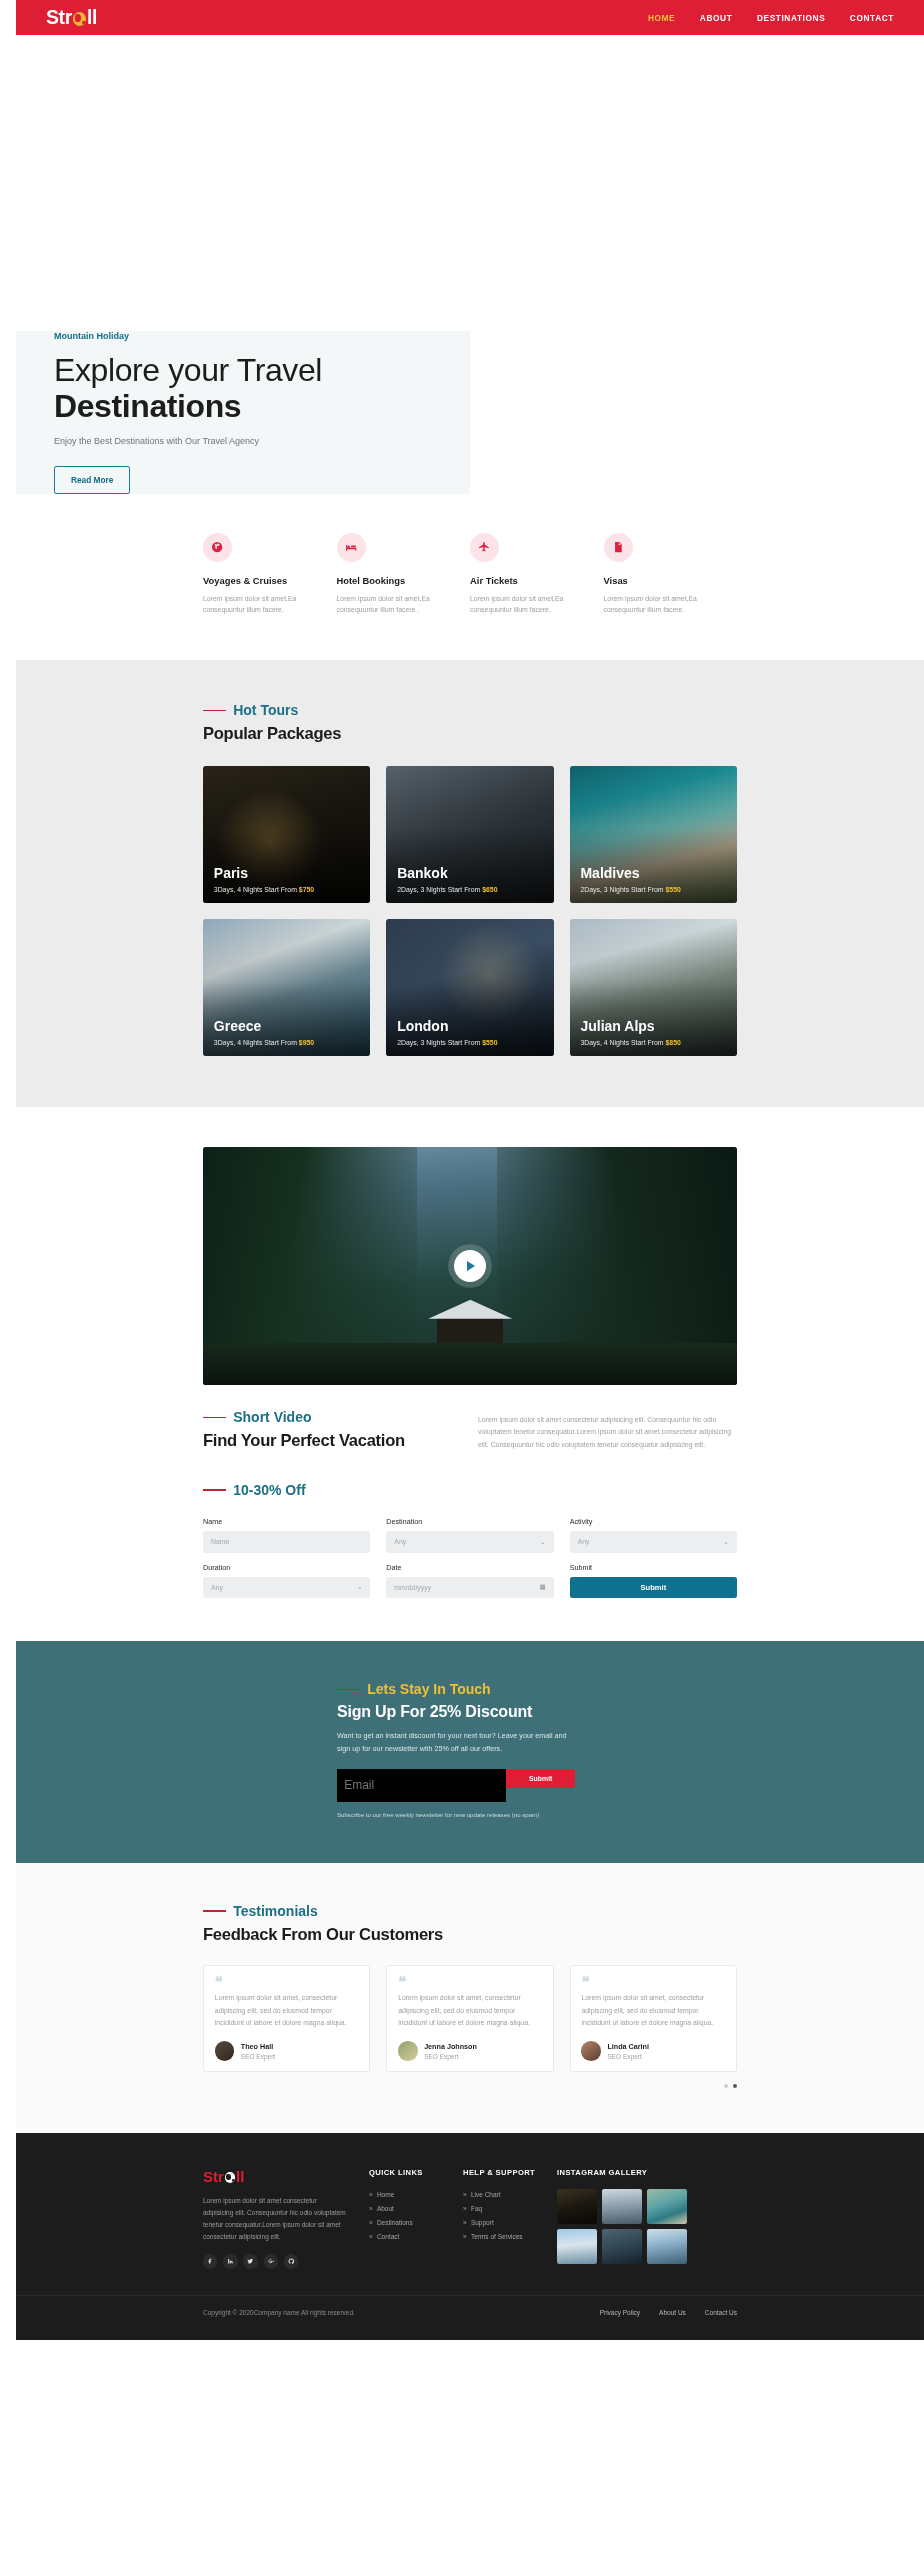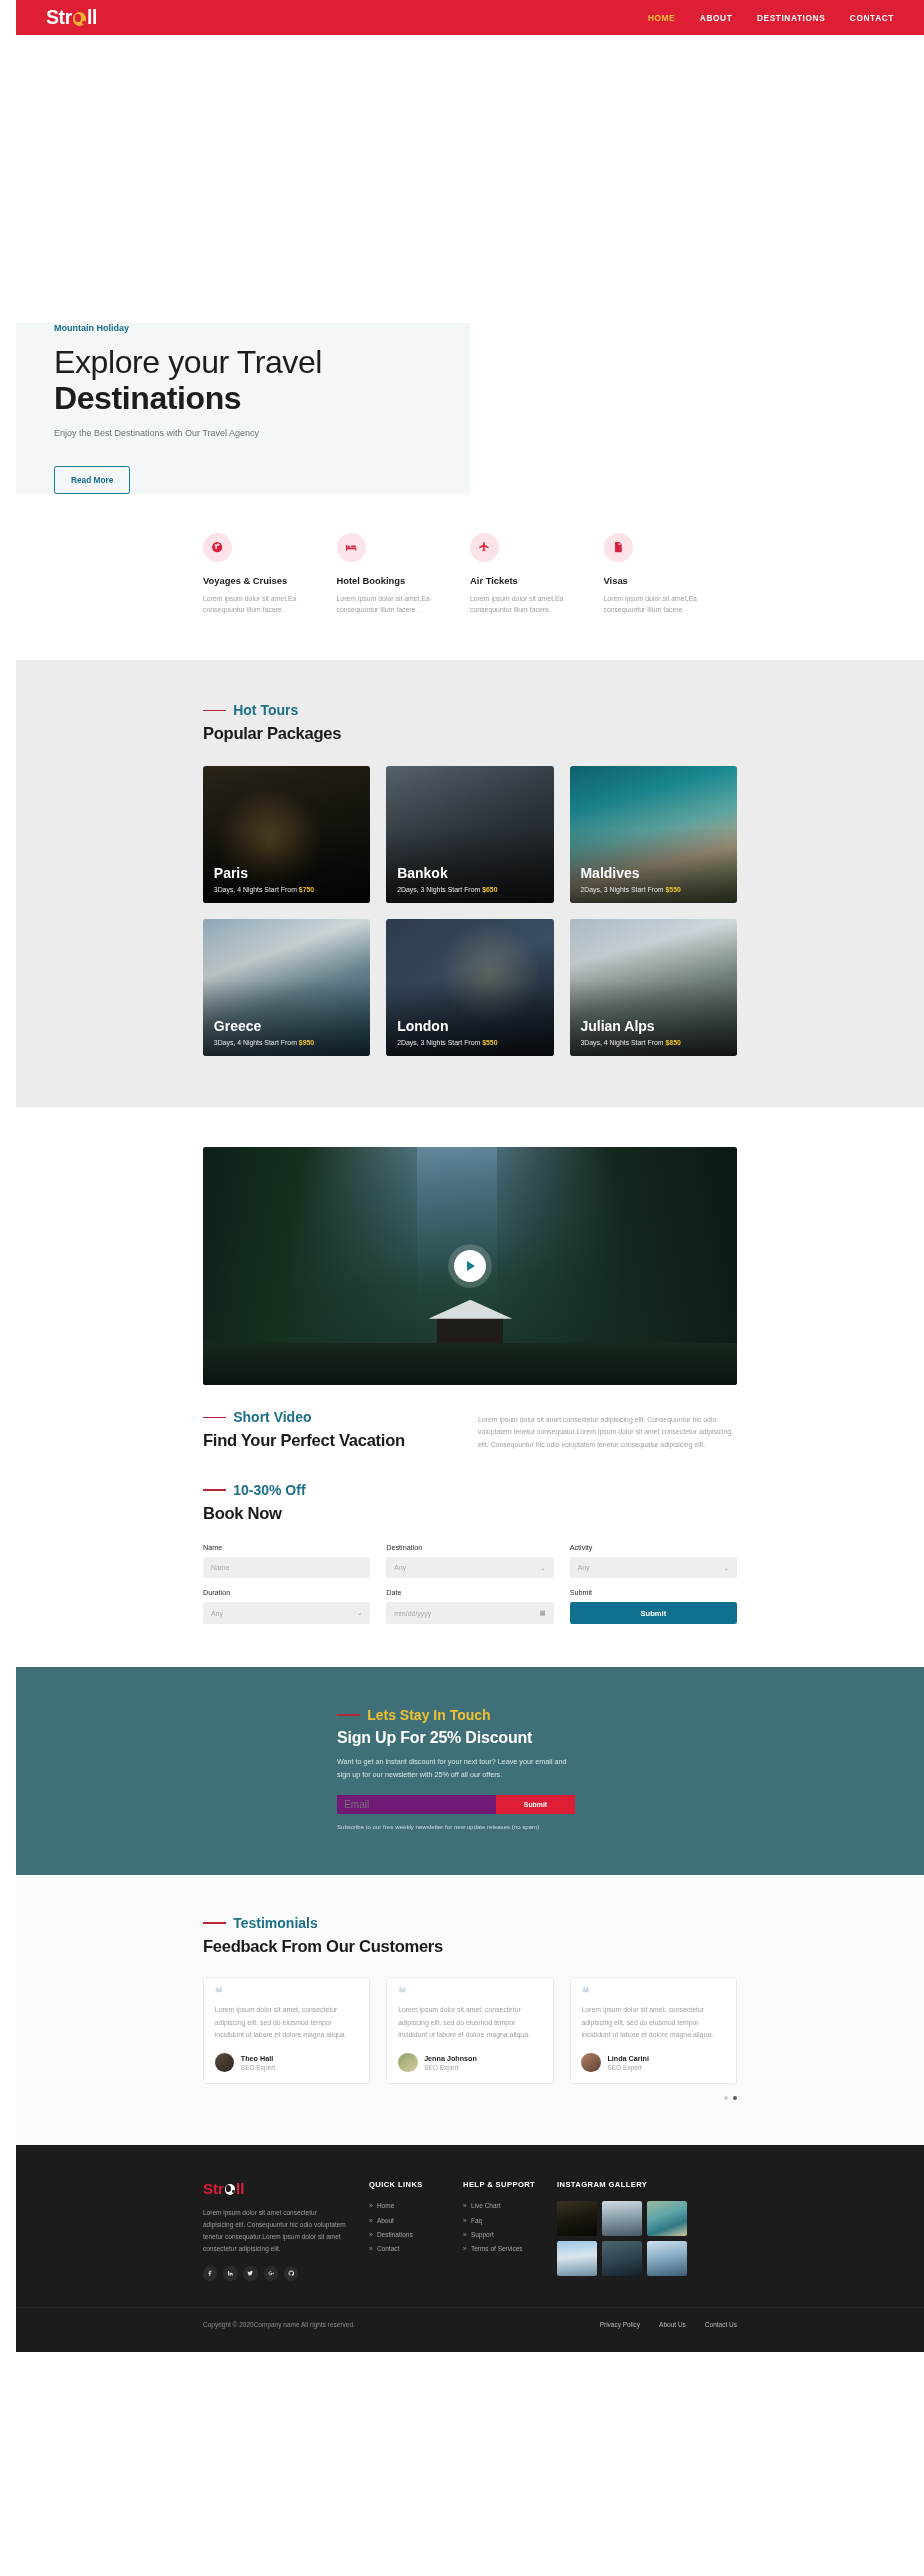--- a/index.html
+++ b/index.html
@@ -42,21 +42,21 @@
   .hero { display:flex; height:459px;align-items:flex-end; }
   .hero-left {
     width:462px; background:#f3f7f8; padding:0 0 0 38px;
     display:flex; flex-direction:column; justify-content:center;
   }
   .hero-kicker { color:#156d86; font-size:9px; font-weight:bold; margin-bottom:11.6px; }
   .hero-title { font-size:32px; font-weight:400; color:#1d1d1d; line-height:1.13; letter-spacing:-0.4px; }
   .hero-title b { font-weight:bold; display:block; }
   .hero-sub { font-size:9px; color:#6f7478; margin-top:11.6px; }
   .btn-outline {
-    margin-top:28px; align-self:flex-start; border:0.7px solid #1b7b93; color:#0f6b85;
+    margin-top:20px; align-self:flex-start; border:0.7px solid #1b7b93; color:#0f6b85;
     background:transparent; font-size:8.3px; font-weight:bold; padding:8px 16px;
     border-radius:2.2px; cursor:pointer;
   }
   .hero-right {
     width:462px; position:relative; overflow:hidden;
     background:linear-gradient(170deg,#9db4c6 0%,#7c93a6 26%,#5f6f78 48%,#3d4a4f 72%,#25302f 100%);
   }
   .mtn1 { position:absolute; left:-43px; top:72px; width:347px; height:347px;
     background:linear-gradient(150deg,#e8eef2,#a9b8c0 40%,#63717a 78%);
     transform:rotate(42deg) skewX(-8deg); opacity:.92; }
@@ -156,21 +156,21 @@
     font-size:7.6px; font-weight:bold; cursor:pointer; font-family:"Liberation Sans",sans-serif;
   }
 
   
   .newsletter { background:#3f7077; padding:40px 0 45px; }
   .nl-inner { width:534px; margin:0 auto; padding-left:134px; }
   .nl-h2 { font-size:16px; font-weight:bold; color:#fff; letter-spacing:-0.2px; }
   .nl-p { font-size:7.2px; color:#dbe7e8; line-height:1.8; margin-top:8.7px; width:238px; }
   .nl-form { display:flex; margin-top:13px; width:238px; }
   .nl-form input {
-    flex:1; height:19px; border:none; background:#701a75; padding:0 7.2px; font-size:10px;
+    flex:1; height:33px; border:none; background:#000000; padding:0 7.2px; font-size:12px;
     color:#9aa0a4; font-family:"Liberation Sans",sans-serif;
   }
   .nl-form button {
     width:79px; height:19px; background:#dd1e34; color:#fff; border:none;
     font-size:6.9px; font-weight:bold; cursor:pointer; font-family:"Liberation Sans",sans-serif;
   }
   .nl-note { font-size:6.1px; color:#cddcdd; margin-top:9.4px; }
 
   
   .testi { background:#fafafa; padding:40px 0 45px; }
@@ -371,21 +371,20 @@
       <div class="right">Lorem ipsum dolor sit amet consectetur adipisicing elit. Consequuntur hic odio voluptatem tenetur consequatur.Lorem ipsum dolor sit amet consectetur adipisicing elit. Consequuntur hic odio voluptatem tenetur consequatur adipisicing elit.</div>
     </div>
   </div>
 
   <div class="booknow">
     <div class="container">
       <div class="sec-kicker">
         <span class="bar"></span>
         <span class="t">10-30% Off</span>
       </div>
-      <div class="sec-h2">Book Now</div>
       <div class="form-grid">
         <div class="fld">
           <label>Name</label>
           <div class="ctl">
               <span>Name</span>
             </div>
         </div>
         <div class="fld">
           <label>Destination</label>
           <div class="ctl">

